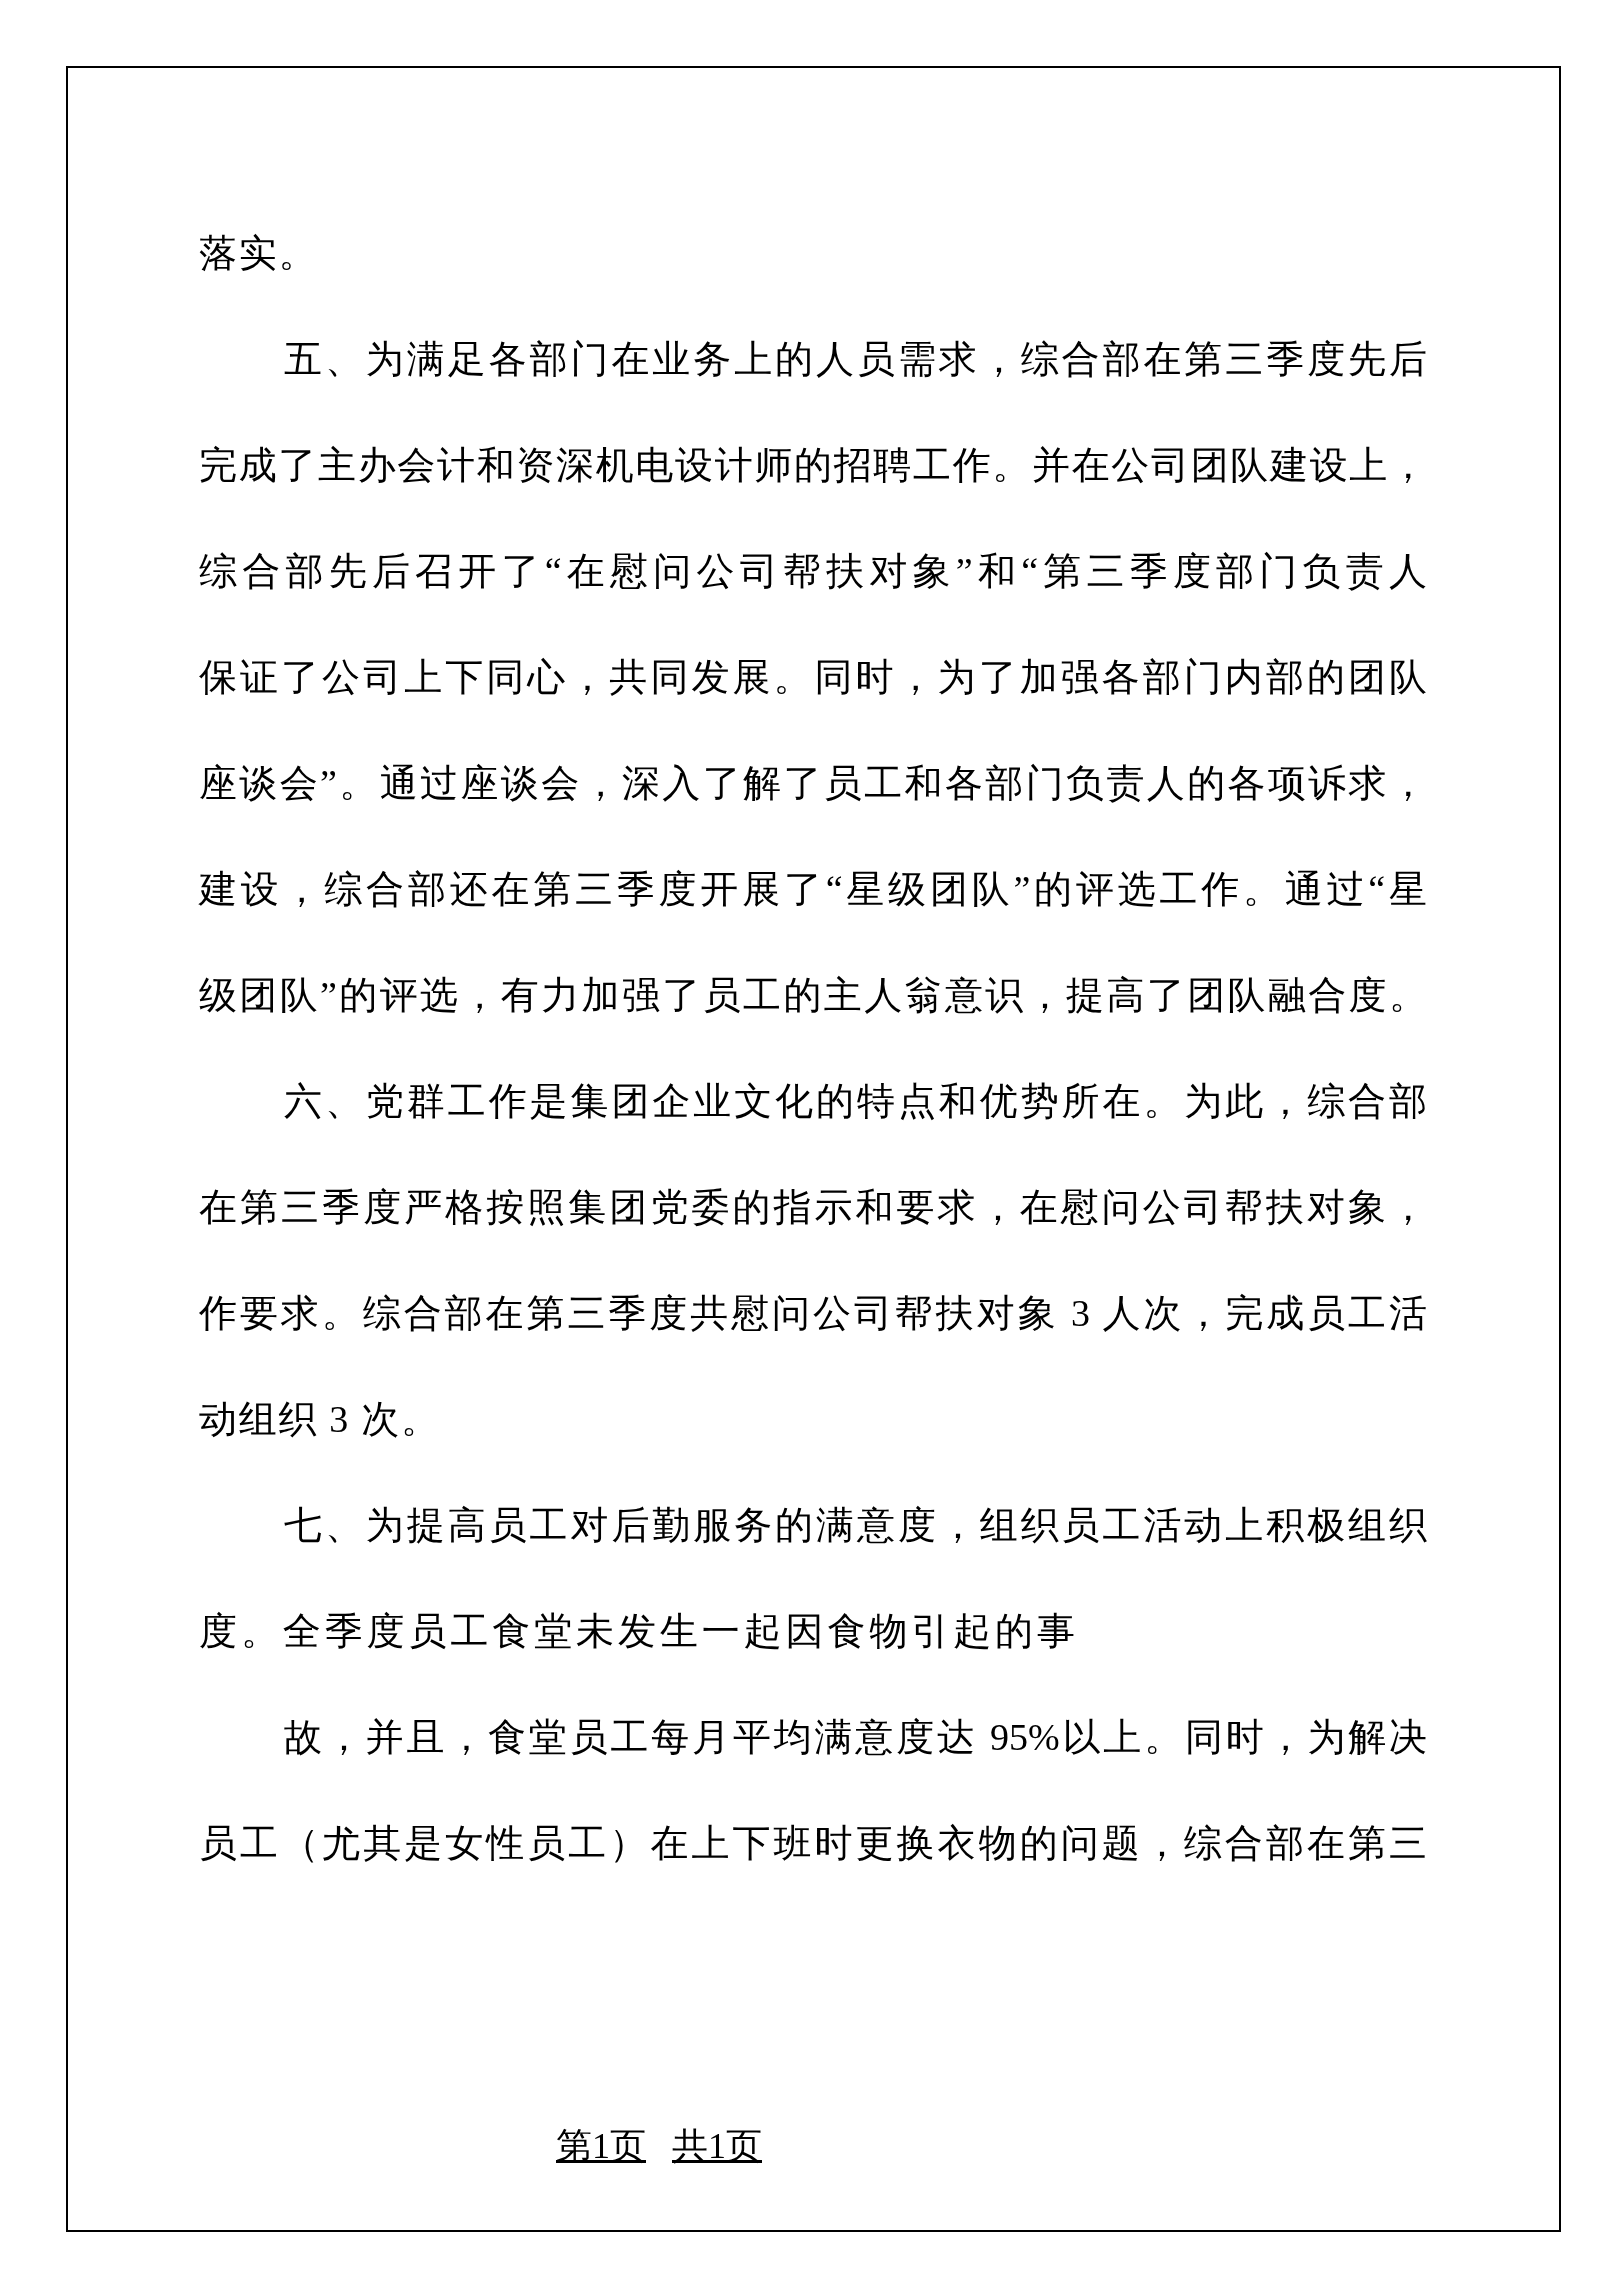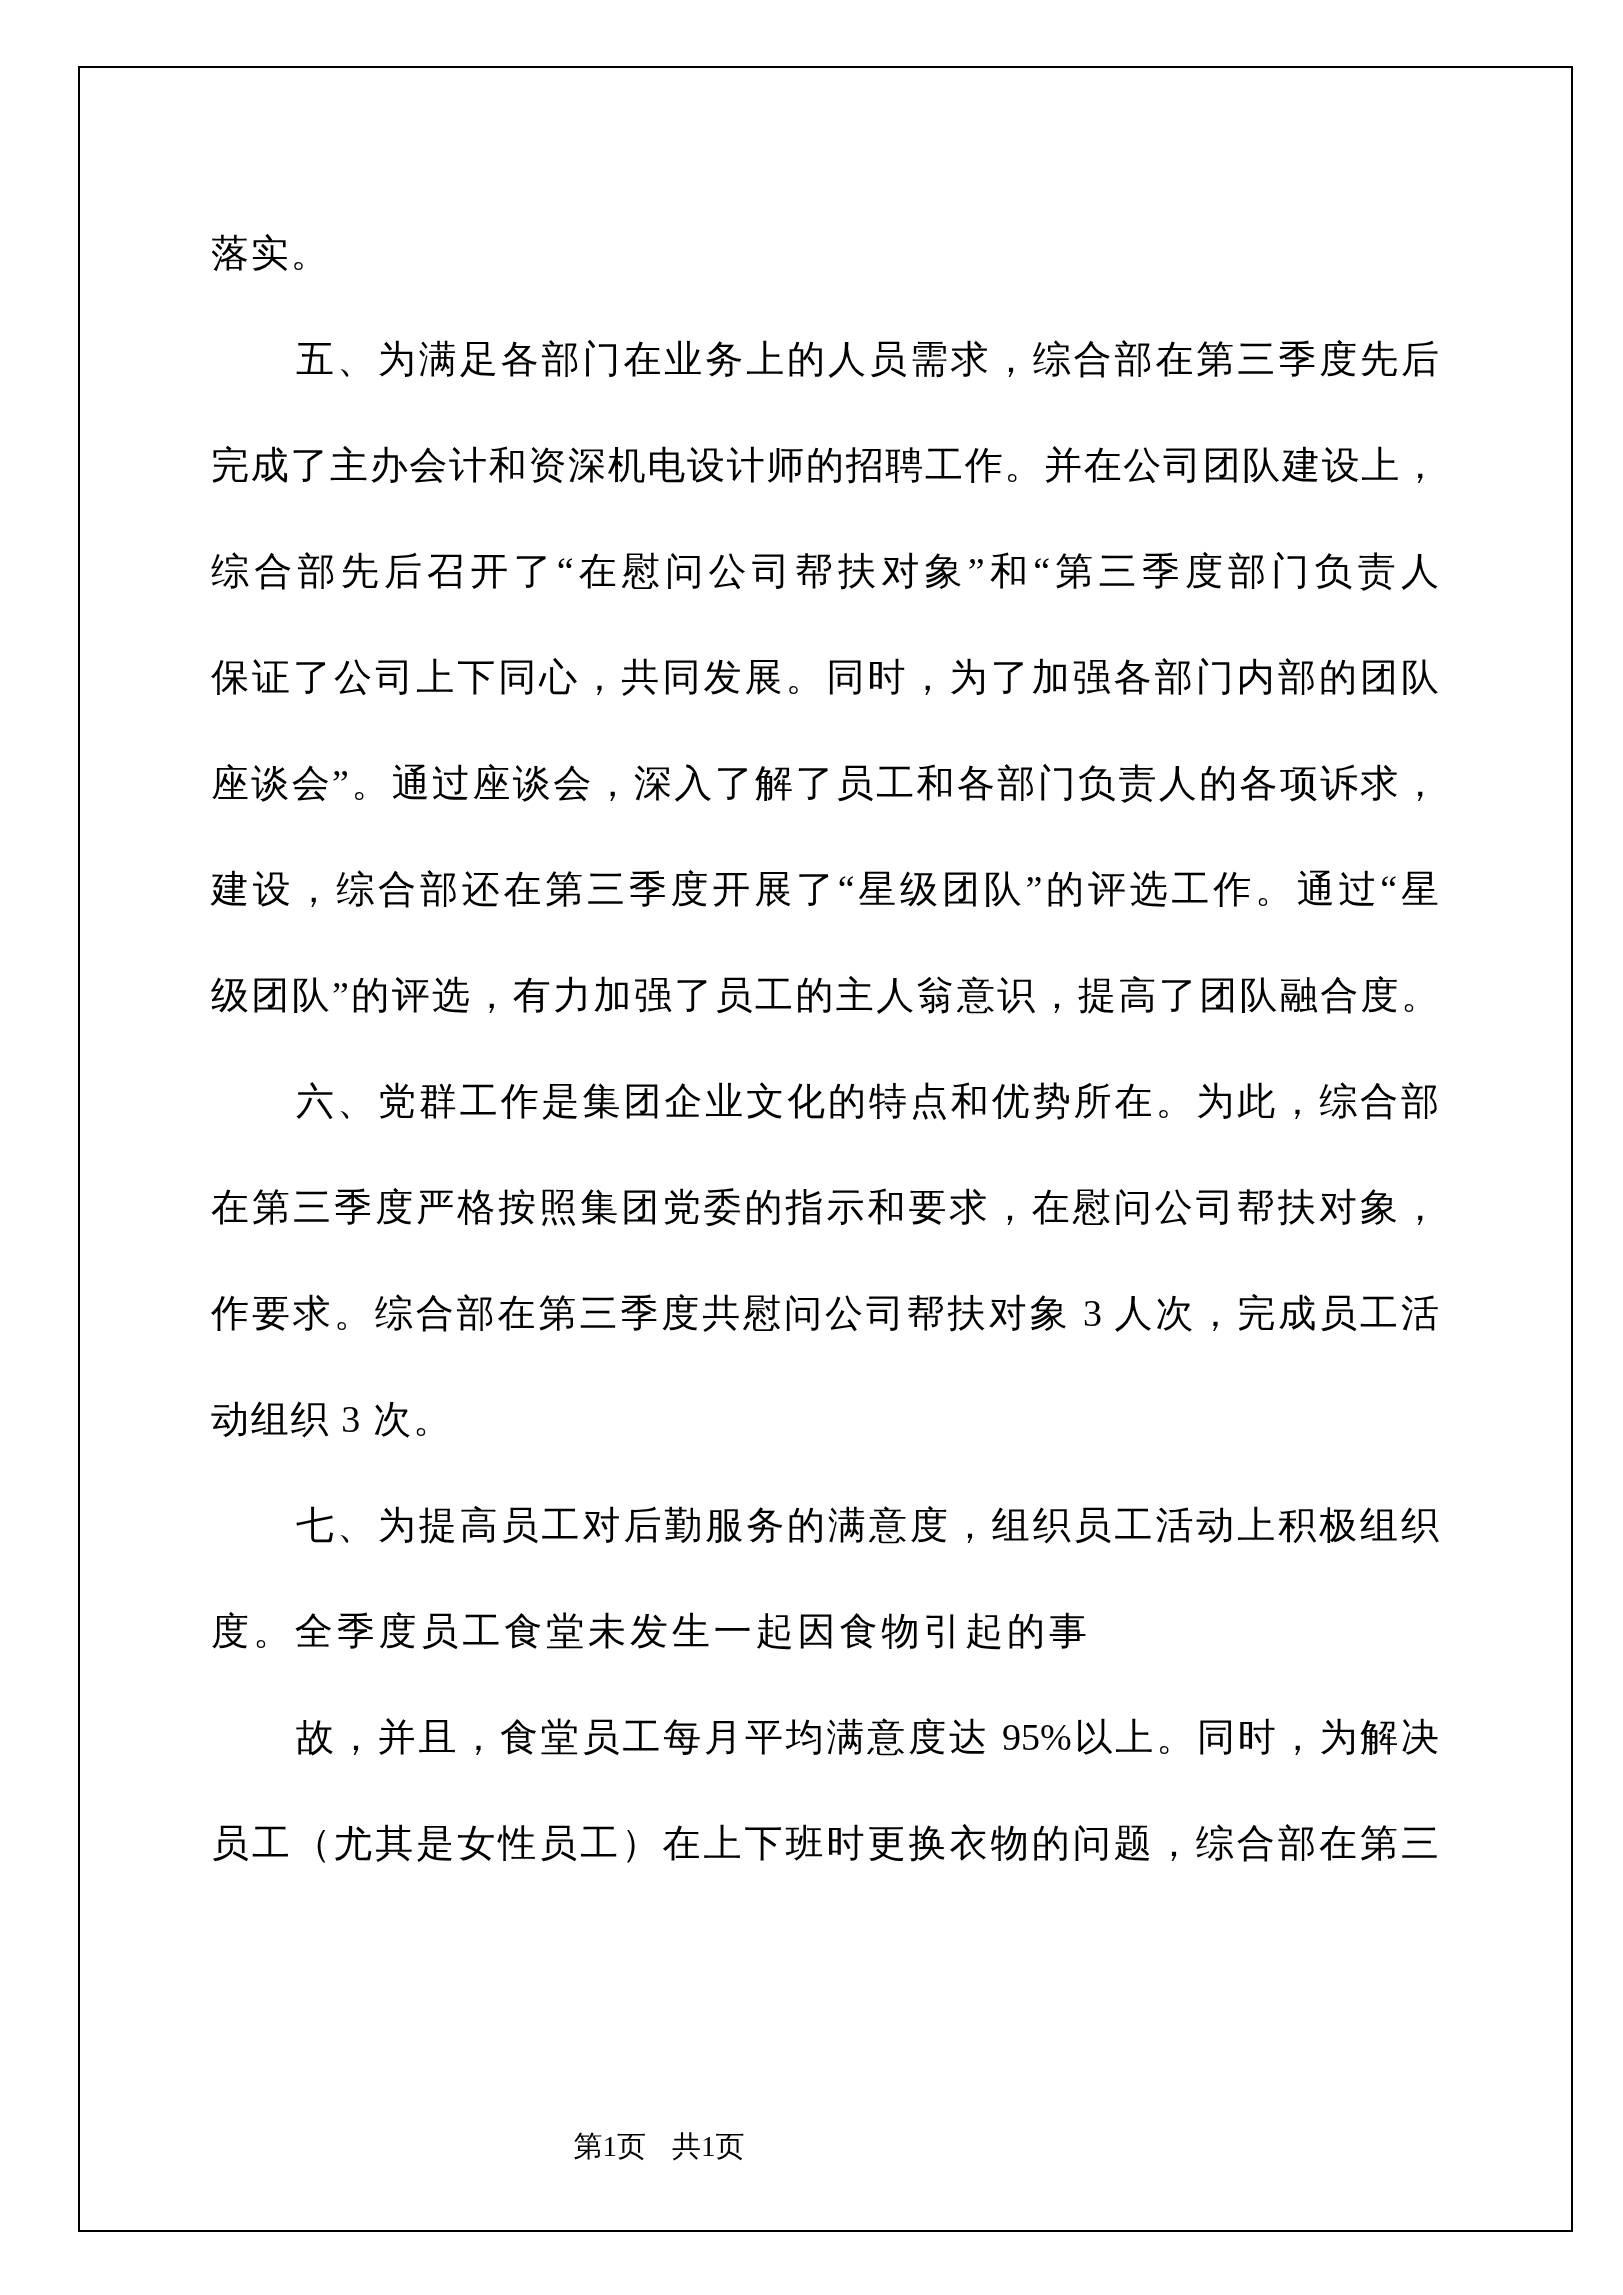--- a/index.html
+++ b/index.html
@@ -19,21 +19,20 @@
     color: #000000;
   }
   .frame {
     position: absolute;
     left: 66px;
     top: 66px;
     width: 1491px;
     height: 2162px;
     border: 2.2px solid #000000;
     box-sizing: content-box;
-    margin-left: 12px;
   }
   .textblock {
     position: absolute;
     left: 131px;
     top: 132px;
     width: 1228px;
   }
   .line {
     height: 106px;
     line-height: 106px;
@@ -57,23 +56,24 @@
   
   .line.sp {
     letter-spacing: 3.9px;
   }
   .footer {
     position: absolute;
     left: 0;
     top: 2131px;
     width: 1318px;
     text-align: center;
-    font-size: 29px;
+    font-size: 36px;
     line-height: 31px;
     color: #000000;
+    text-decoration: underline;
   }
   .footer .total {
     margin-left: 26px;
   }
 </style>
 </head>
 <body>
 
 <div class="page">
   <div class="frame">

